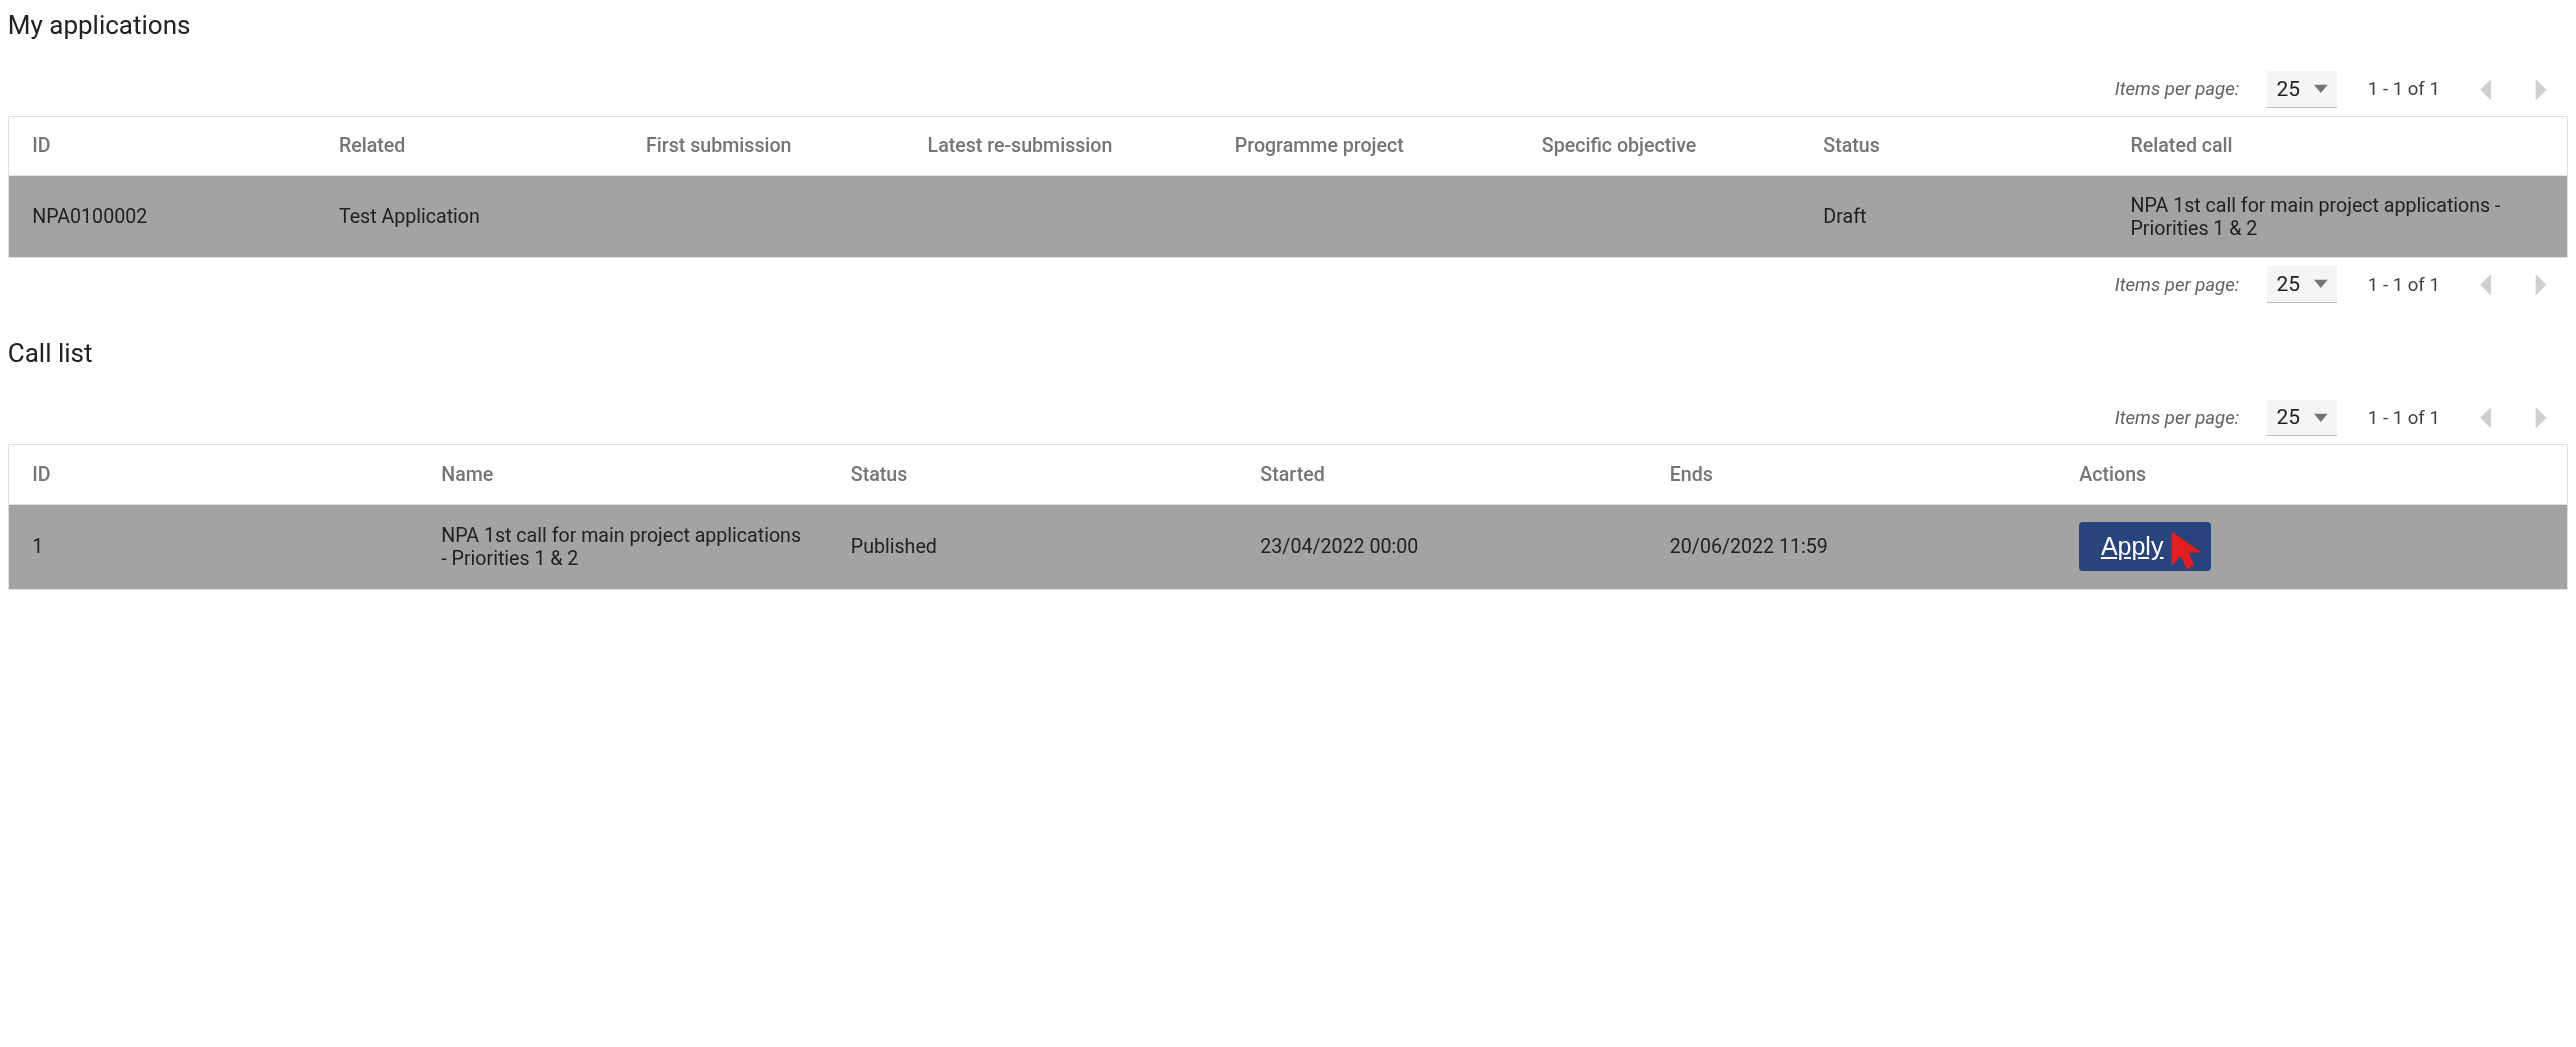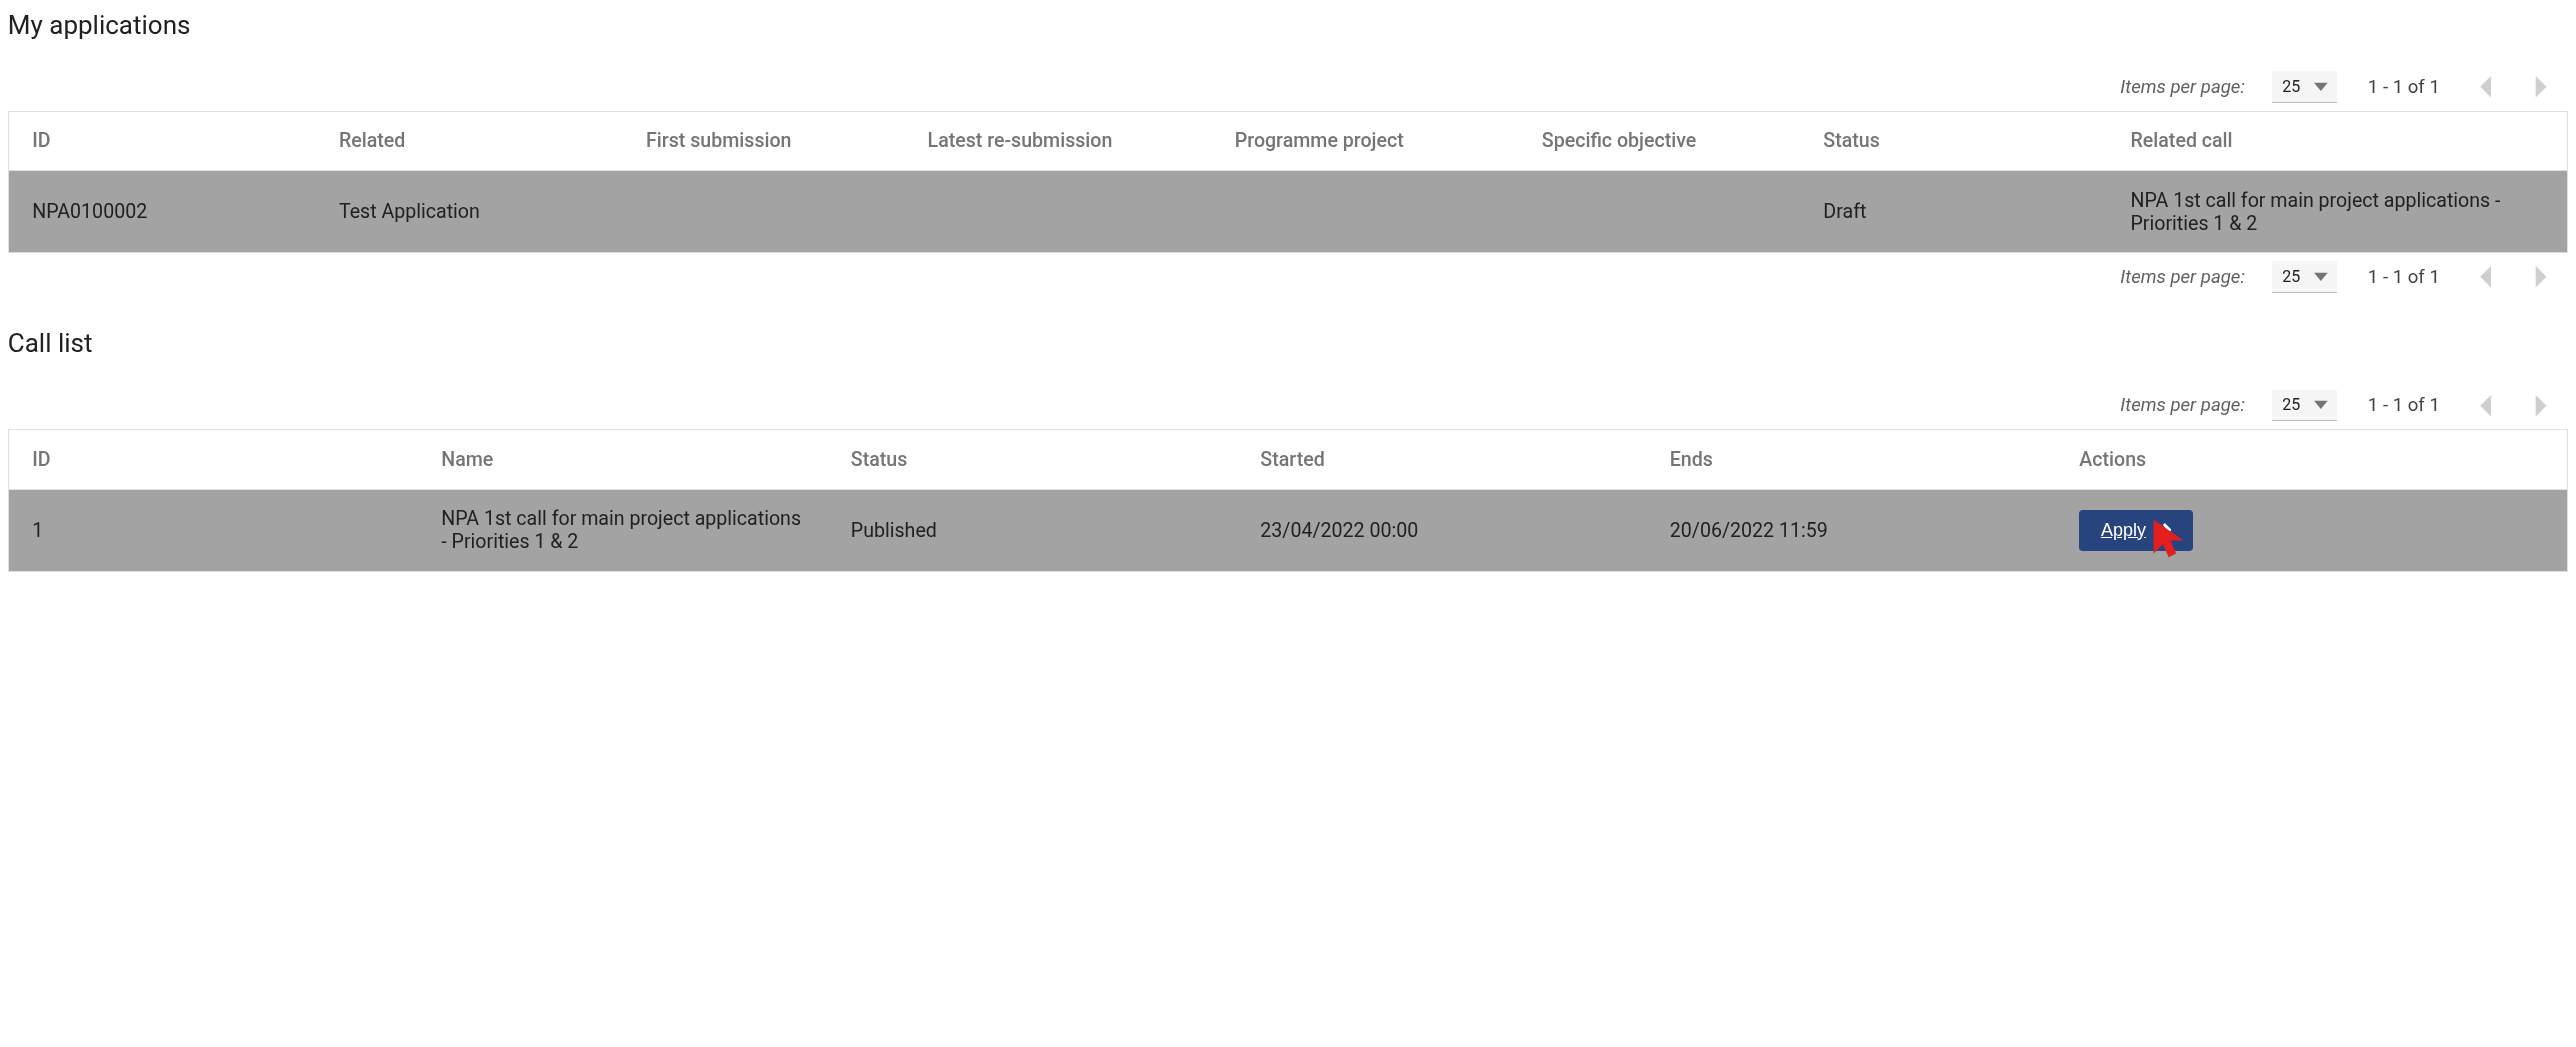--- a/index.html
+++ b/index.html
@@ -25,21 +25,21 @@
       font-size: 18.6px;
     }
     .paginator .label { color: #616161; font-style: italic; }
     .paginator .page-size {
       background: #f5f5f5;
       border-bottom: 1px solid #bdbdbd;
       padding: 5.9px 9.8px;
       display: inline-flex;
       align-items: center;
       gap: 13.7px;
-      font-size: 16px;
+      font-size: 21px;
       color: #212121;
       cursor: pointer;
     }
     .paginator .page-size svg { width: 13.7px; height: 9.8px; fill: #757575; }
     .paginator .range { color: #424242; min-width: 78px; text-align: center; }
     .paginator .nav-btn {
       background: none; border: none; padding: 3.9px 7.8px;
       cursor: pointer; color: #9e9e9e;
       display: inline-flex; align-items: center;
     }
@@ -66,21 +66,21 @@
       vertical-align: middle;
     }
     table.data-table tbody tr { background: #a3a3a3; }
     .apply-cell { white-space: nowrap; }
     .apply-btn {
       background: #27447f;
       color: #fff;
       border: none;
       border-radius: 3.9px;
       padding: 9.8px 21.6px;
-      font-size: 18px;
+      font-size: 25px;
       font-weight: 500;
       display: inline-flex;
       align-items: center;
       gap: 9.8px;
       cursor: pointer;
       text-decoration: underline;
     }
     .apply-btn svg.arrow { width: 15.7px; height: 13.7px; fill: #fff; }
     .cursor-overlay {
       position: relative;

